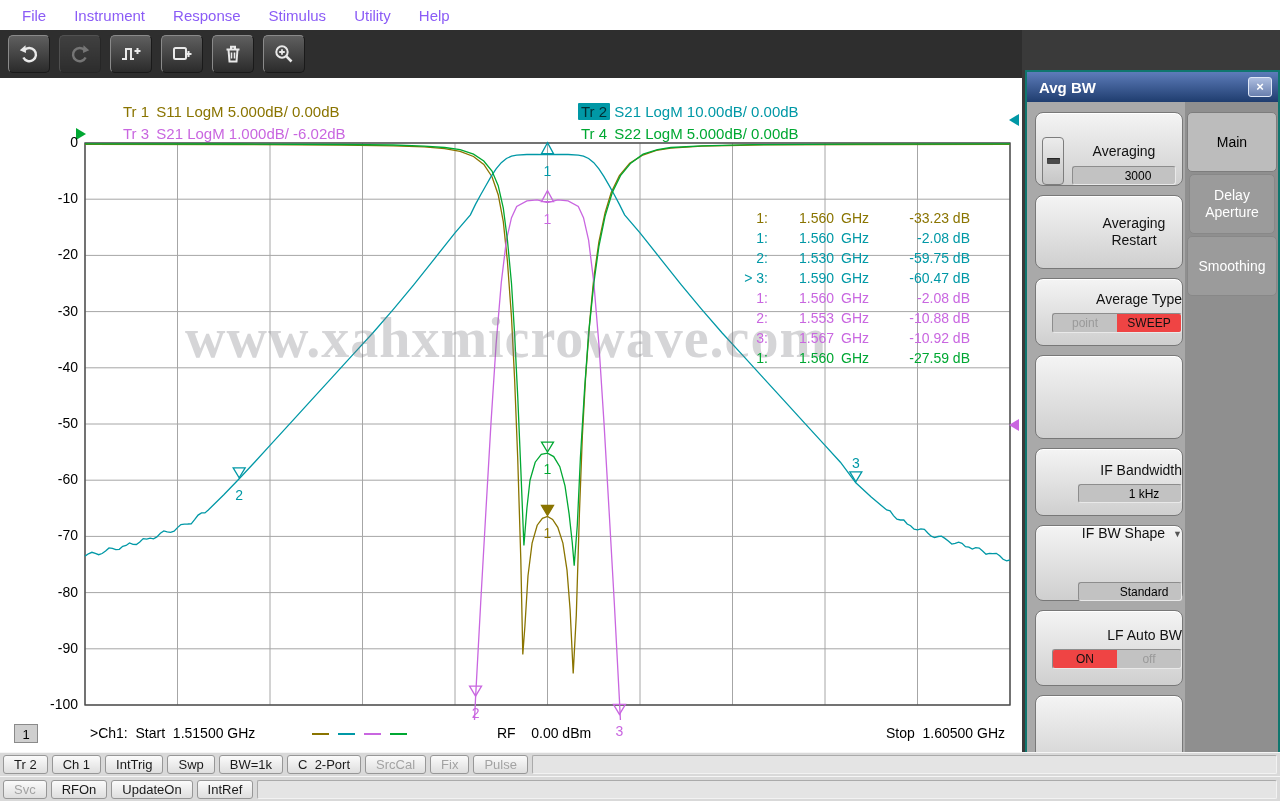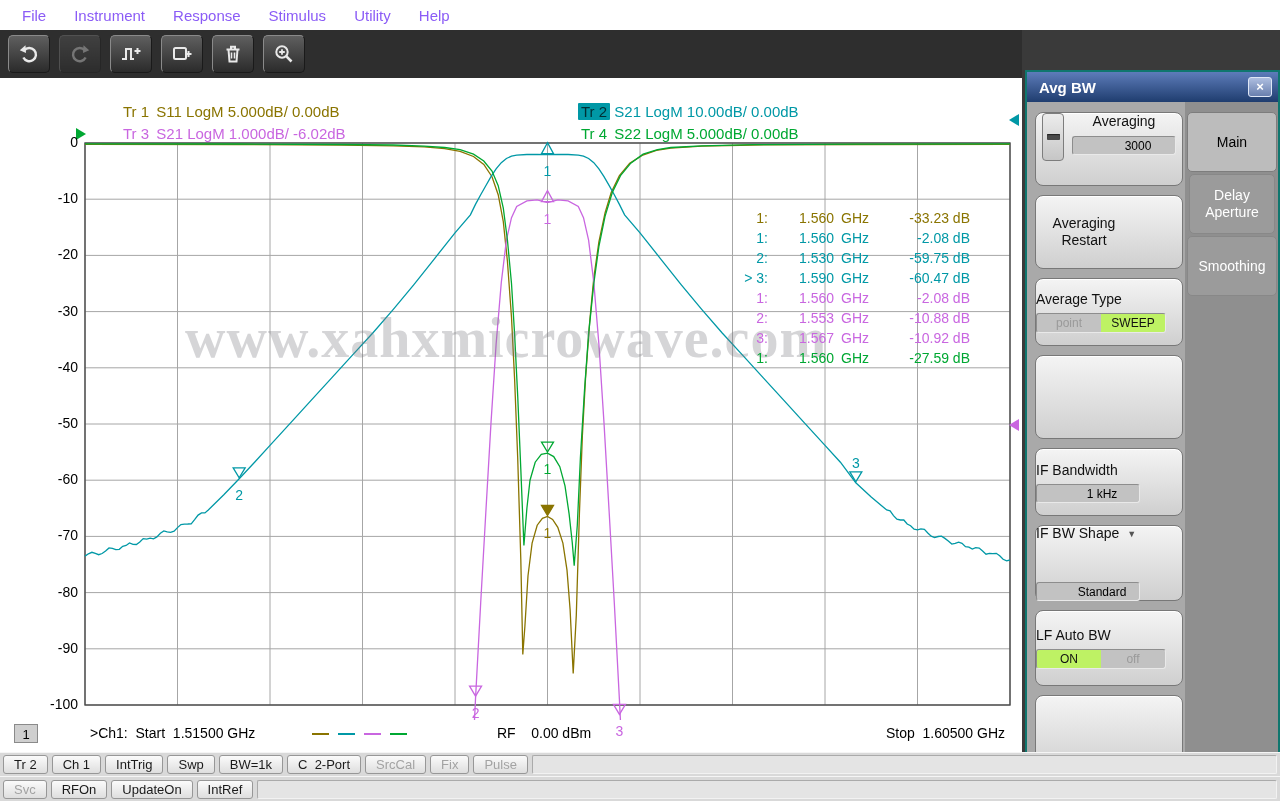--- a/index.html
+++ b/index.html
@@ -51,30 +51,30 @@
                box-sizing:border-box;padding:0 6px 0 12px;}
   .panel-title span{color:#fff;font-weight:bold;font-size:15px;flex:1;}
   .panel-close{width:24px;height:20px;background:linear-gradient(#aebee0,#697fae);
                border:1px solid #dfe7f6;border-radius:3px;color:#fff;font-size:13px;
                line-height:16px;text-align:center;font-weight:bold;padding:0;}
   .panel-body{position:absolute;left:0;top:30px;right:0;bottom:0;display:flex;}
   .btn-col{width:158px;padding:10px 0 0 8px;box-sizing:border-box;display:flex;
            flex-direction:column;gap:9px;}
   .pbtn{width:148px;background:linear-gradient(#f4f4f4,#cfcfcf);border:1px solid #787878;
         border-radius:8px;box-shadow:inset 0 1px 0 #fff;display:flex;flex-direction:column;
-        align-items:flex-start;justify-content:center;gap:5px;box-sizing:border-box;}
+        align-items:flex-end;justify-content:center;gap:5px;box-sizing:border-box;}
   .pbtn-label{font-size:14px;color:#111;text-align:center;line-height:17px;}
   .inset-value{width:104px;height:19px;background:#c2c2c2;border:1px solid;
                border-color:#8d8d8d #e9e9e9 #e9e9e9 #8d8d8d;border-radius:3px;font-size:12px;
                color:#000000;text-align:center;line-height:18px;box-sizing:border-box;padding-left:28px;}
   .seg{width:130px;height:20px;background:#c2c2c2;border:1px solid;
        border-color:#8d8d8d #e9e9e9 #e9e9e9 #8d8d8d;border-radius:3px;display:flex;
        box-sizing:border-box;overflow:hidden;}
   .seg span{flex:1;font-size:12px;text-align:center;line-height:18px;color:#9a9a9a;}
-  .seg span.sel{background:#bef264;color:#111;}
+  .seg span.sel{background:#ef4444;color:#111;}
   .avg-btn{flex-direction:row;gap:8px;padding:0 6px;}
   .mini-toggle{width:26px;height:46px;background:linear-gradient(#ececec,#c6c6c6);
                border:1px solid #7d7d7d;border-radius:4px;display:flex;align-items:center;
                justify-content:center;}
   .mini-toggle .slot{width:13px;height:6px;background:#4a4a4a;border-radius:1px;
                      box-shadow:inset 0 1px 1px #222;}
   .avg-main{display:flex;flex-direction:column;align-items:center;gap:6px;}
   .drop-arrow{font-size:9px;color:#555;margin-left:8px;}
   .tab-col{flex:1;background:#8f8f8f;padding:10px 1px 0 2px;display:flex;
            flex-direction:column;gap:2px;box-sizing:border-box;}

